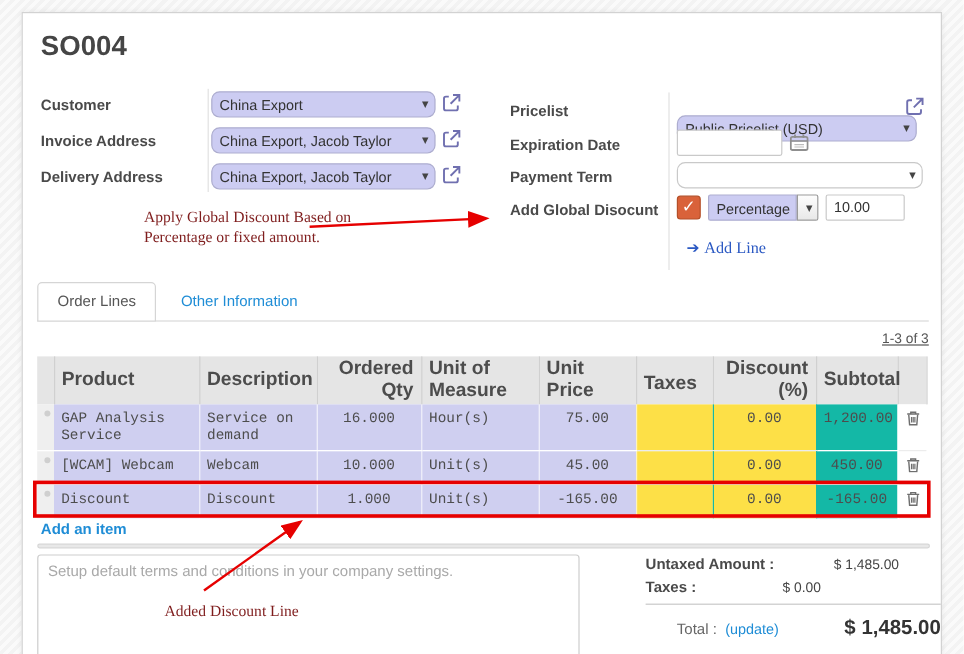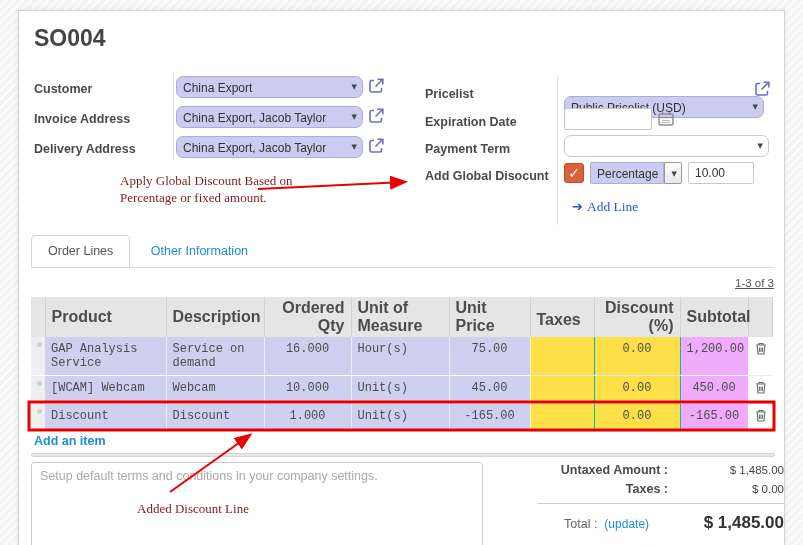--- a/index.html
+++ b/index.html
@@ -54,38 +54,38 @@
   .pager { position:absolute; right:10px; top:266px; font-size:11.5px; color:#555;text-decoration:underline; }
 
   
   table.ol { position:absolute; left:12px; top:286px; border-collapse:collapse; table-layout:fixed; width:741px; }
   table.ol th { background:#e5e5e5; border-right:1px solid #d0d0d0; font-size:16px; font-weight:bold;
                 color:#4c4c4c; text-align:left; height:40px; vertical-align:middle; padding:0 6px;margin-left:28px; }
   table.ol th.r { text-align:right; }
   table.ol td { font-size:12px; color:#4d4d4d; vertical-align:top; padding:5px 6px; cursor:text;font-family:Liberation Mono, monospace; }
   td.hl { background:#cfcff0; border-right:1px solid rgba(255,255,255,.65); border-bottom:1px solid #fff; }
   td.wt { background:#fde047; border-right:1px solid #14b8a6; border-bottom:1px solid #ececec; }
-  td.gr { background:#f0abfc; border-right:1px solid #fff; border-bottom:1px solid #fff; }
+  td.gr { background:#14b8a6; border-right:1px solid #fff; border-bottom:1px solid #fff; }
   td.tc { background:#fff; border-bottom:1px solid #ececec; text-align:center; vertical-align:middle; cursor:pointer; }
   td.hd { background:#efefef; border-bottom:1px solid #fff; vertical-align:middle; cursor:grab; }
   th.hd { background:#e5e5e5; }
   td.r { text-align:center; }
   .dot { display:block; width:5px; height:5px; border-radius:50%; background:#cfcfcf; margin:0 auto; }
   .additem { position:absolute; left:15px; top:423px; font-size:12.5px; font-weight:bold;
              color:#1f8dd6; cursor:pointer; }
 
   
   .divbar { position:absolute; left:12px; top:442px; width:744px; height:4px;
             background:#e8e8e8; border:1px solid #d6d6d6; border-radius:2px; }
   .notes { position:absolute; left:12px; top:451px; width:452px; height:100px; resize:none;
            border:1px solid #cdcdcd; border-radius:3px; font-family:inherit; font-size:12.5px;
            color:#333; padding:6px 8px; }
   .notes::placeholder { color:#a9a9a9; }
   .totals { position:absolute; left:519px; top:452px; width:246px; }
-  .trow { display:flex; justify-content:flex-end; align-items:baseline; margin-bottom:5px;gap:12px; }
+  .trow { display:flex; align-items:baseline; margin-bottom:5px; }
   .tlab { font-size:12.5px; font-weight:bold; color:#4a4a4a; }
   .tval { width:104px; text-align:right; font-size:11.5px; color:#444; }
   .tsep { border-top:1px solid #c9c9c9; margin:7px 0 9px; }
   .trow-total { display:flex; align-items:baseline; }
   .total-lab { font-size:12.5px; color:#666; margin-left:26px; }
   .upd { font-size:12px; color:#1f8dd6; margin-left:7px; cursor:pointer; }
   .total-val { flex:1; text-align:right; font-size:17px; font-weight:bold; color:#333; }
 
   
   .ann { position:absolute; font-family:"Liberation Serif", serif; font-size:13px;

